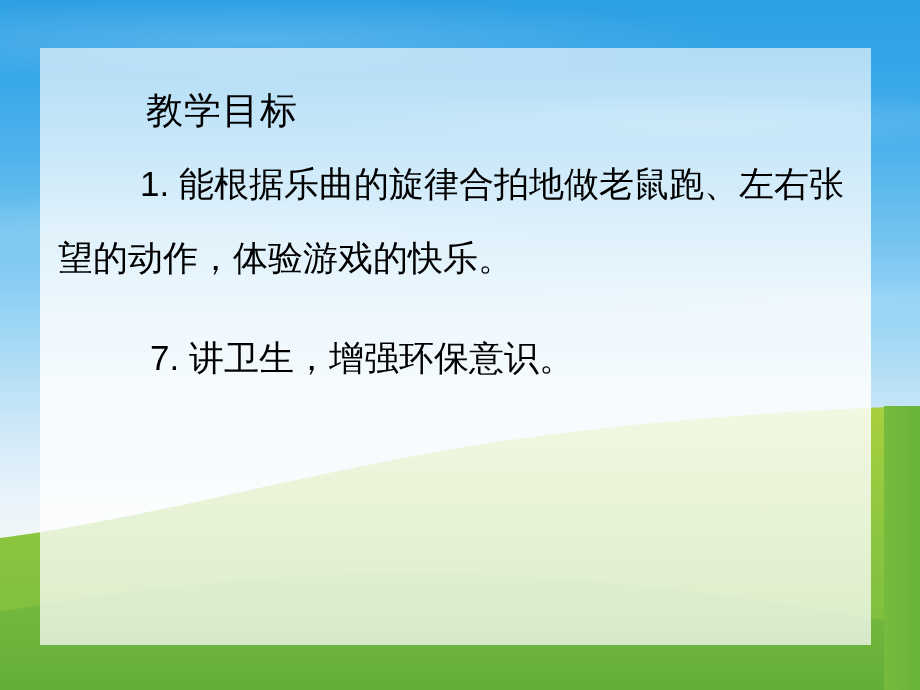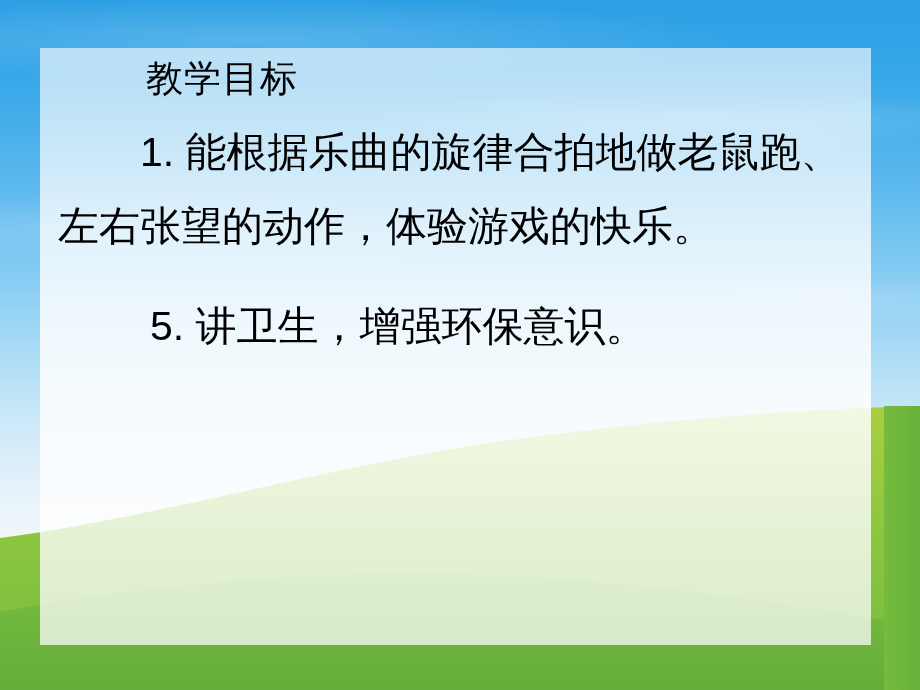--- a/index.html
+++ b/index.html
@@ -63,38 +63,38 @@
     width: 831px;
     height: 597px;
     background: linear-gradient(to bottom,
                 rgba(255,255,255,0.62) 0%,
                 rgba(255,255,255,0.72) 22%,
                 rgba(255,255,255,0.82) 42%,
                 rgba(255,255,255,0.86) 58%,
                 rgba(255,255,255,0.80) 74%,
                 rgba(255,255,255,0.72) 100%);
     box-sizing: border-box;
-    padding: 12px 18px 0 18px;
+    padding: 44px 18px 0 18px;
   }
 
   
   .title {
     font-size: 37px;
     line-height: 1.0;
     color: #000000;
     margin: 0 0 18px 0;
     padding-left: 88px;
     letter-spacing: 1px;
     white-space: nowrap;
   }
 
   .body-block { margin: 0; }
 
   .para {
-    font-size: 41px;
+    font-size: 35px;
     line-height: 74px;
     color: #000000;
     margin: 0;
     letter-spacing: 0px;
     text-indent: 82px;
     white-space: normal;
     word-break: break-all;
   }
   .para.p1 { margin-top: 6px; }
   .para.p2 { margin-top: 26px; }
@@ -131,17 +131,17 @@
 
       <path d="M884,36 L920,36 L920,320 L884,320 Z" fill="url(#grassRight)"></path>
     </svg>
   </div>
 
   <div class="panel">
     <div class="title">教学目标</div>
 
     <div class="body-block">
       <p class="para p1">1. 能根据乐曲的旋律合拍地做老鼠跑、左右张望的动作，体验游戏的快乐。</p>
-      <p class="para p3">5. 讲卫生，增强环保意识。</p>
+      <p class="para p3">7. 讲卫生，增强环保意识。</p>
     </div>
   </div>
 
 </div>
 
 </body></html>

